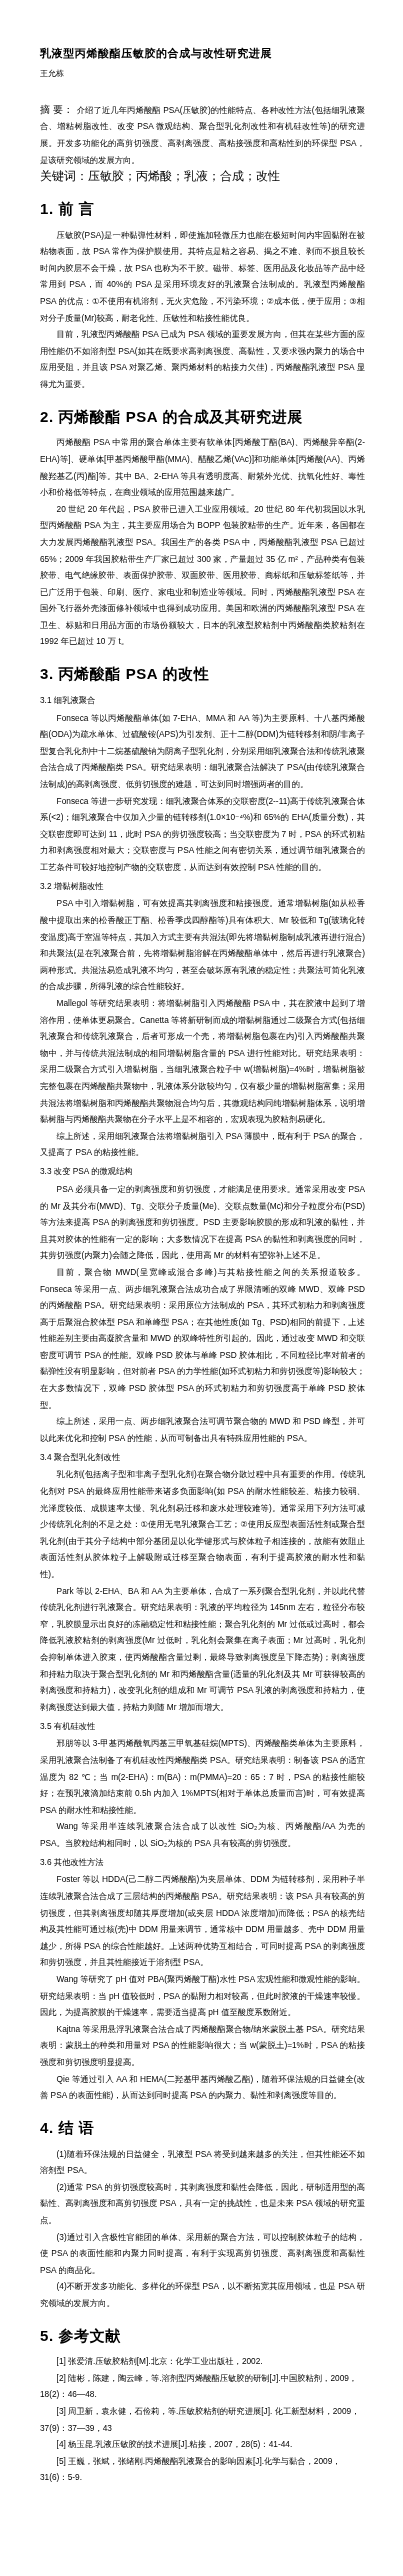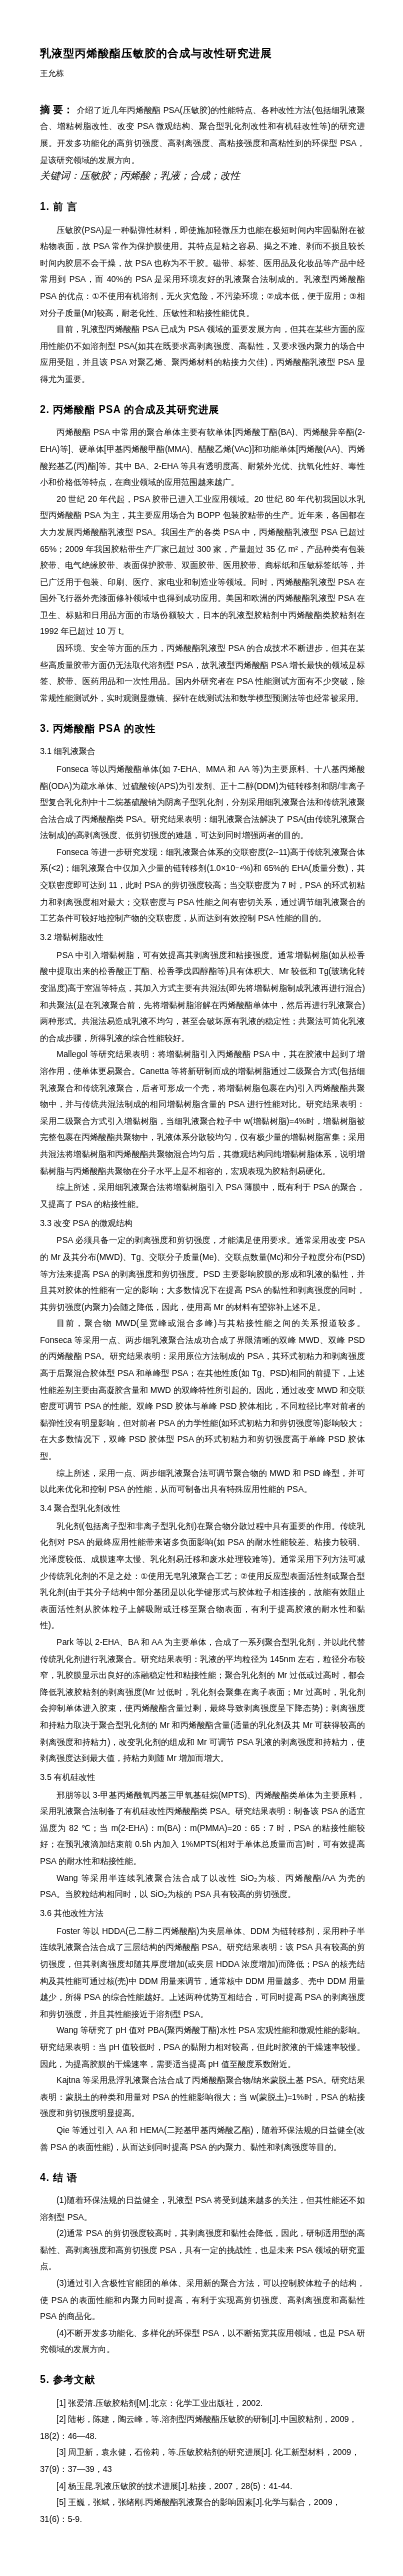--- a/index.html
+++ b/index.html
@@ -31,31 +31,30 @@
     margin: 0 0 23px 0;
   }
   .abstract {
     font-size: 8.3px;
     line-height: 16.6px;
     text-align: justify;
     margin: 0;
   }
   .abstract-label {
     font-size: 10px;
-    font-weight: bold;
+    font-weight: normal;
     margin-right: 3.4px;
   }
   .keywords {
-    font-size: 10px;
+    font-size: 12px;
     line-height: 16.6px;
     margin: 0 0 5.7px 0;
-    font-style: italic;
   }
   h2.sec-heading {
-    font-size: 10px;
+    font-size: 15px;
     font-weight: bold;
     margin: 15.4px 0 7.4px 0;
     letter-spacing: 0.6px;
   }
   h3.subsec-heading {
     font-size: 8.3px;
     font-weight: normal;
     line-height: 16.6px;
     margin: 2.3px 0 1.1px 0;
   }
@@ -79,21 +78,20 @@
 
   <p class="keywords">关键词：压敏胶；丙烯酸；乳液；合成；改性</p>
 
   <main id="sections-root">
       <h2 class="sec-heading">1. 前 言</h2>
       <p class="para">压敏胶(PSA)是一种黏弹性材料，即使施加轻微压力也能在极短时间内牢固黏附在被粘物表面，故 PSA 常作为保护膜使用。其特点是粘之容易、揭之不难、剥而不损且较长时间内胶层不会干燥，故 PSA 也称为不干胶。磁带、标签、医用品及化妆品等产品中经常用到 PSA，而 40%的 PSA 是采用环境友好的乳液聚合法制成的。乳液型丙烯酸酯 PSA 的优点：①不使用有机溶剂，无火灾危险，不污染环境；②成本低，便于应用；③相对分子质量(Mr)较高，耐老化性、压敏性和粘接性能优良。</p>
       <p class="para">目前，乳液型丙烯酸酯 PSA 已成为 PSA 领域的重要发展方向，但其在某些方面的应用性能仍不如溶剂型 PSA(如其在既要求高剥离强度、高黏性，又要求强内聚力的场合中应用受阻，并且该 PSA 对聚乙烯、聚丙烯材料的粘接力欠佳)，丙烯酸酯乳液型 PSA 显得尤为重要。</p>
       <h2 class="sec-heading">2. 丙烯酸酯 PSA 的合成及其研究进展</h2>
       <p class="para">丙烯酸酯 PSA 中常用的聚合单体主要有软单体[丙烯酸丁酯(BA)、丙烯酸异辛酯(2-EHA)等]、硬单体[甲基丙烯酸甲酯(MMA)、醋酸乙烯(VAc)]和功能单体[丙烯酸(AA)、丙烯酸羟基乙(丙)酯]等。其中 BA、2-EHA 等具有透明度高、耐紫外光优、抗氧化性好、毒性小和价格低等特点，在商业领域的应用范围越来越广。</p>
       <p class="para">20 世纪 20 年代起，PSA 胶带已进入工业应用领域。20 世纪 80 年代初我国以水乳型丙烯酸酯 PSA 为主，其主要应用场合为 BOPP 包装胶粘带的生产。近年来，各国都在大力发展丙烯酸酯乳液型 PSA。我国生产的各类 PSA 中，丙烯酸酯乳液型 PSA 已超过 65%；2009 年我国胶粘带生产厂家已超过 300 家，产量超过 35 亿 m²，产品种类有包装胶带、电气绝缘胶带、表面保护胶带、双面胶带、医用胶带、商标纸和压敏标签纸等，并已广泛用于包装、印刷、医疗、家电业和制造业等领域。同时，丙烯酸酯乳液型 PSA 在国外飞行器外壳漆面修补领域中也得到成功应用。美国和欧洲的丙烯酸酯乳液型 PSA 在卫生、标贴和日用品方面的市场份额较大，日本的乳液型胶粘剂中丙烯酸酯类胶粘剂在 1992 年已超过 10 万 t。</p>
-      <p class="para">因环境、安全等方面的压力，丙烯酸酯乳液型 PSA 的合成技术不断进步，但其在某些高质量胶带方面仍无法取代溶剂型 PSA，故乳液型丙烯酸酯 PSA 增长最快的领域是标签、胶带、医药用品和一次性用品。国内外研究者在 PSA 性能测试方面有不少突破，除常规性能测试外，实时观测显微镜、探针在线测试法和数学模型预测法等也经常被采用。</p>
       <h2 class="sec-heading">3. 丙烯酸酯 PSA 的改性</h2>
       <h3 class="subsec-heading">3.1 细乳液聚合</h3>
       <p class="para">Fonseca 等以丙烯酸酯单体(如 7-EHA、MMA 和 AA 等)为主要原料、十八基丙烯酸酯(ODA)为疏水单体、过硫酸铵(APS)为引发剂、正十二醇(DDM)为链转移剂和阴/非离子型复合乳化剂中十二烷基硫酸钠为阴离子型乳化剂，分别采用细乳液聚合法和传统乳液聚合法合成了丙烯酸酯类 PSA。研究结果表明：细乳液聚合法解决了 PSA(由传统乳液聚合法制成)的高剥离强度、低剪切强度的难题，可达到同时增强两者的目的。</p>
       <p class="para">Fonseca 等进一步研究发现：细乳液聚合体系的交联密度(2--11)高于传统乳液聚合体系(&lt;2)；细乳液聚合中仅加入少量的链转移剂(1.0×10⁻⁴%)和 65%的 EHA(质量分数)，其交联密度即可达到 11，此时 PSA 的剪切强度较高；当交联密度为 7 时，PSA 的环式初粘力和剥离强度相对最大；交联密度与 PSA 性能之间有密切关系，通过调节细乳液聚合的工艺条件可较好地控制产物的交联密度，从而达到有效控制 PSA 性能的目的。</p>
       <h3 class="subsec-heading">3.2 增黏树脂改性</h3>
       <p class="para">PSA 中引入增黏树脂，可有效提高其剥离强度和粘接强度。通常增黏树脂(如从松香酸中提取出来的松香酸正丁酯、松香季戊四醇酯等)具有体积大、Mr 较低和 Tg(玻璃化转变温度)高于室温等特点，其加入方式主要有共混法(即先将增黏树脂制成乳液再进行混合)和共聚法(是在乳液聚合前，先将增黏树脂溶解在丙烯酸酯单体中，然后再进行乳液聚合)两种形式。共混法易造成乳液不均匀，甚至会破坏原有乳液的稳定性；共聚法可简化乳液的合成步骤，所得乳液的综合性能较好。</p>
       <p class="para">Mallegol 等研究结果表明：将增黏树脂引入丙烯酸酯 PSA 中，其在胶液中起到了增溶作用，使单体更易聚合。Canetta 等将新研制而成的增黏树脂通过二级聚合方式(包括细乳液聚合和传统乳液聚合，后者可形成一个壳，将增黏树脂包裹在内)引入丙烯酸酯共聚物中，并与传统共混法制成的相同增黏树脂含量的 PSA 进行性能对比。研究结果表明：采用二级聚合方式引入增黏树脂，当细乳液聚合粒子中 w(增黏树脂)=4%时，增黏树脂被完整包裹在丙烯酸酯共聚物中，乳液体系分散较均匀，仅有极少量的增黏树脂富集；采用共混法将增黏树脂和丙烯酸酯共聚物混合均匀后，其微观结构同纯增黏树脂体系，说明增黏树脂与丙烯酸酯共聚物在分子水平上是不相容的，宏观表现为胶粘剂易硬化。</p>
       <p class="para">综上所述，采用细乳液聚合法将增黏树脂引入 PSA 薄膜中，既有利于 PSA 的聚合，又提高了 PSA 的粘接性能。</p>
       <h3 class="subsec-heading">3.3 改变 PSA 的微观结构</h3>
       <p class="para">PSA 必须具备一定的剥离强度和剪切强度，才能满足使用要求。通常采用改变 PSA 的 Mr 及其分布(MWD)、Tg、交联分子质量(Me)、交联点数量(Mc)和分子粒度分布(PSD)等方法来提高 PSA 的剥离强度和剪切强度。PSD 主要影响胶膜的形成和乳液的黏性，并且其对胶体的性能有一定的影响；大多数情况下在提高 PSA 的黏性和剥离强度的同时，其剪切强度(内聚力)会随之降低，因此，使用高 Mr 的材料有望弥补上述不足。</p>

